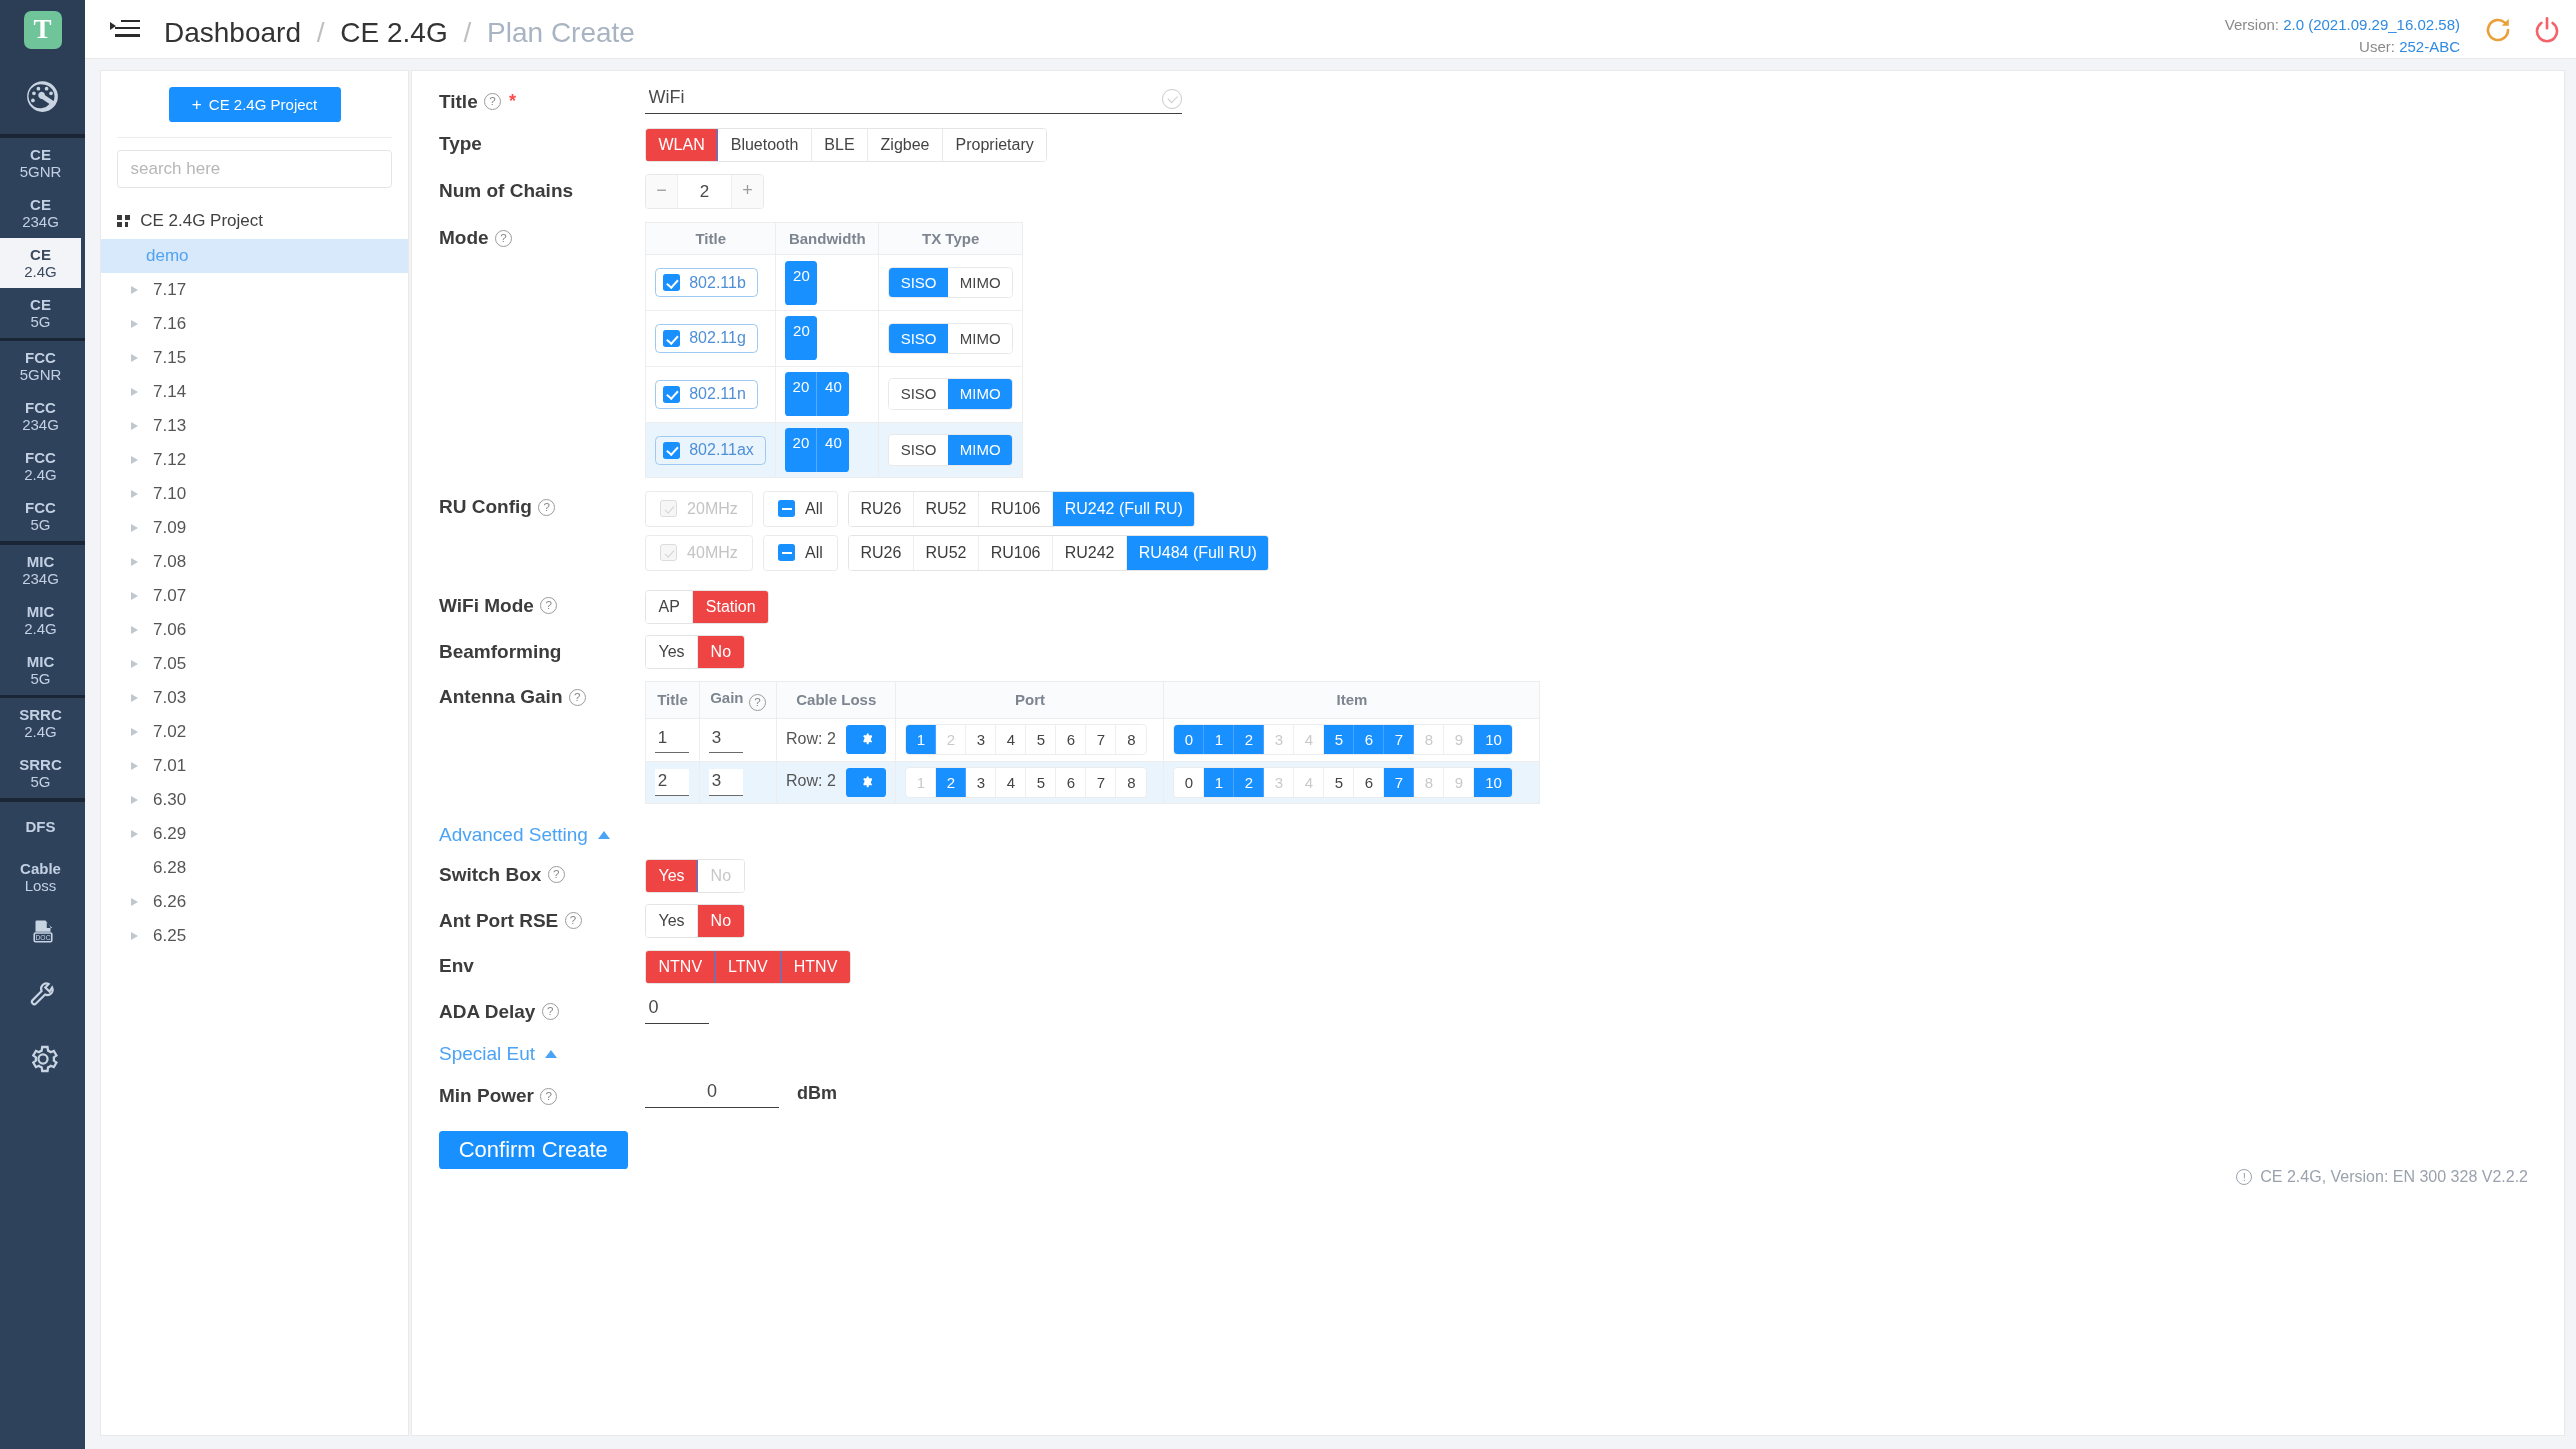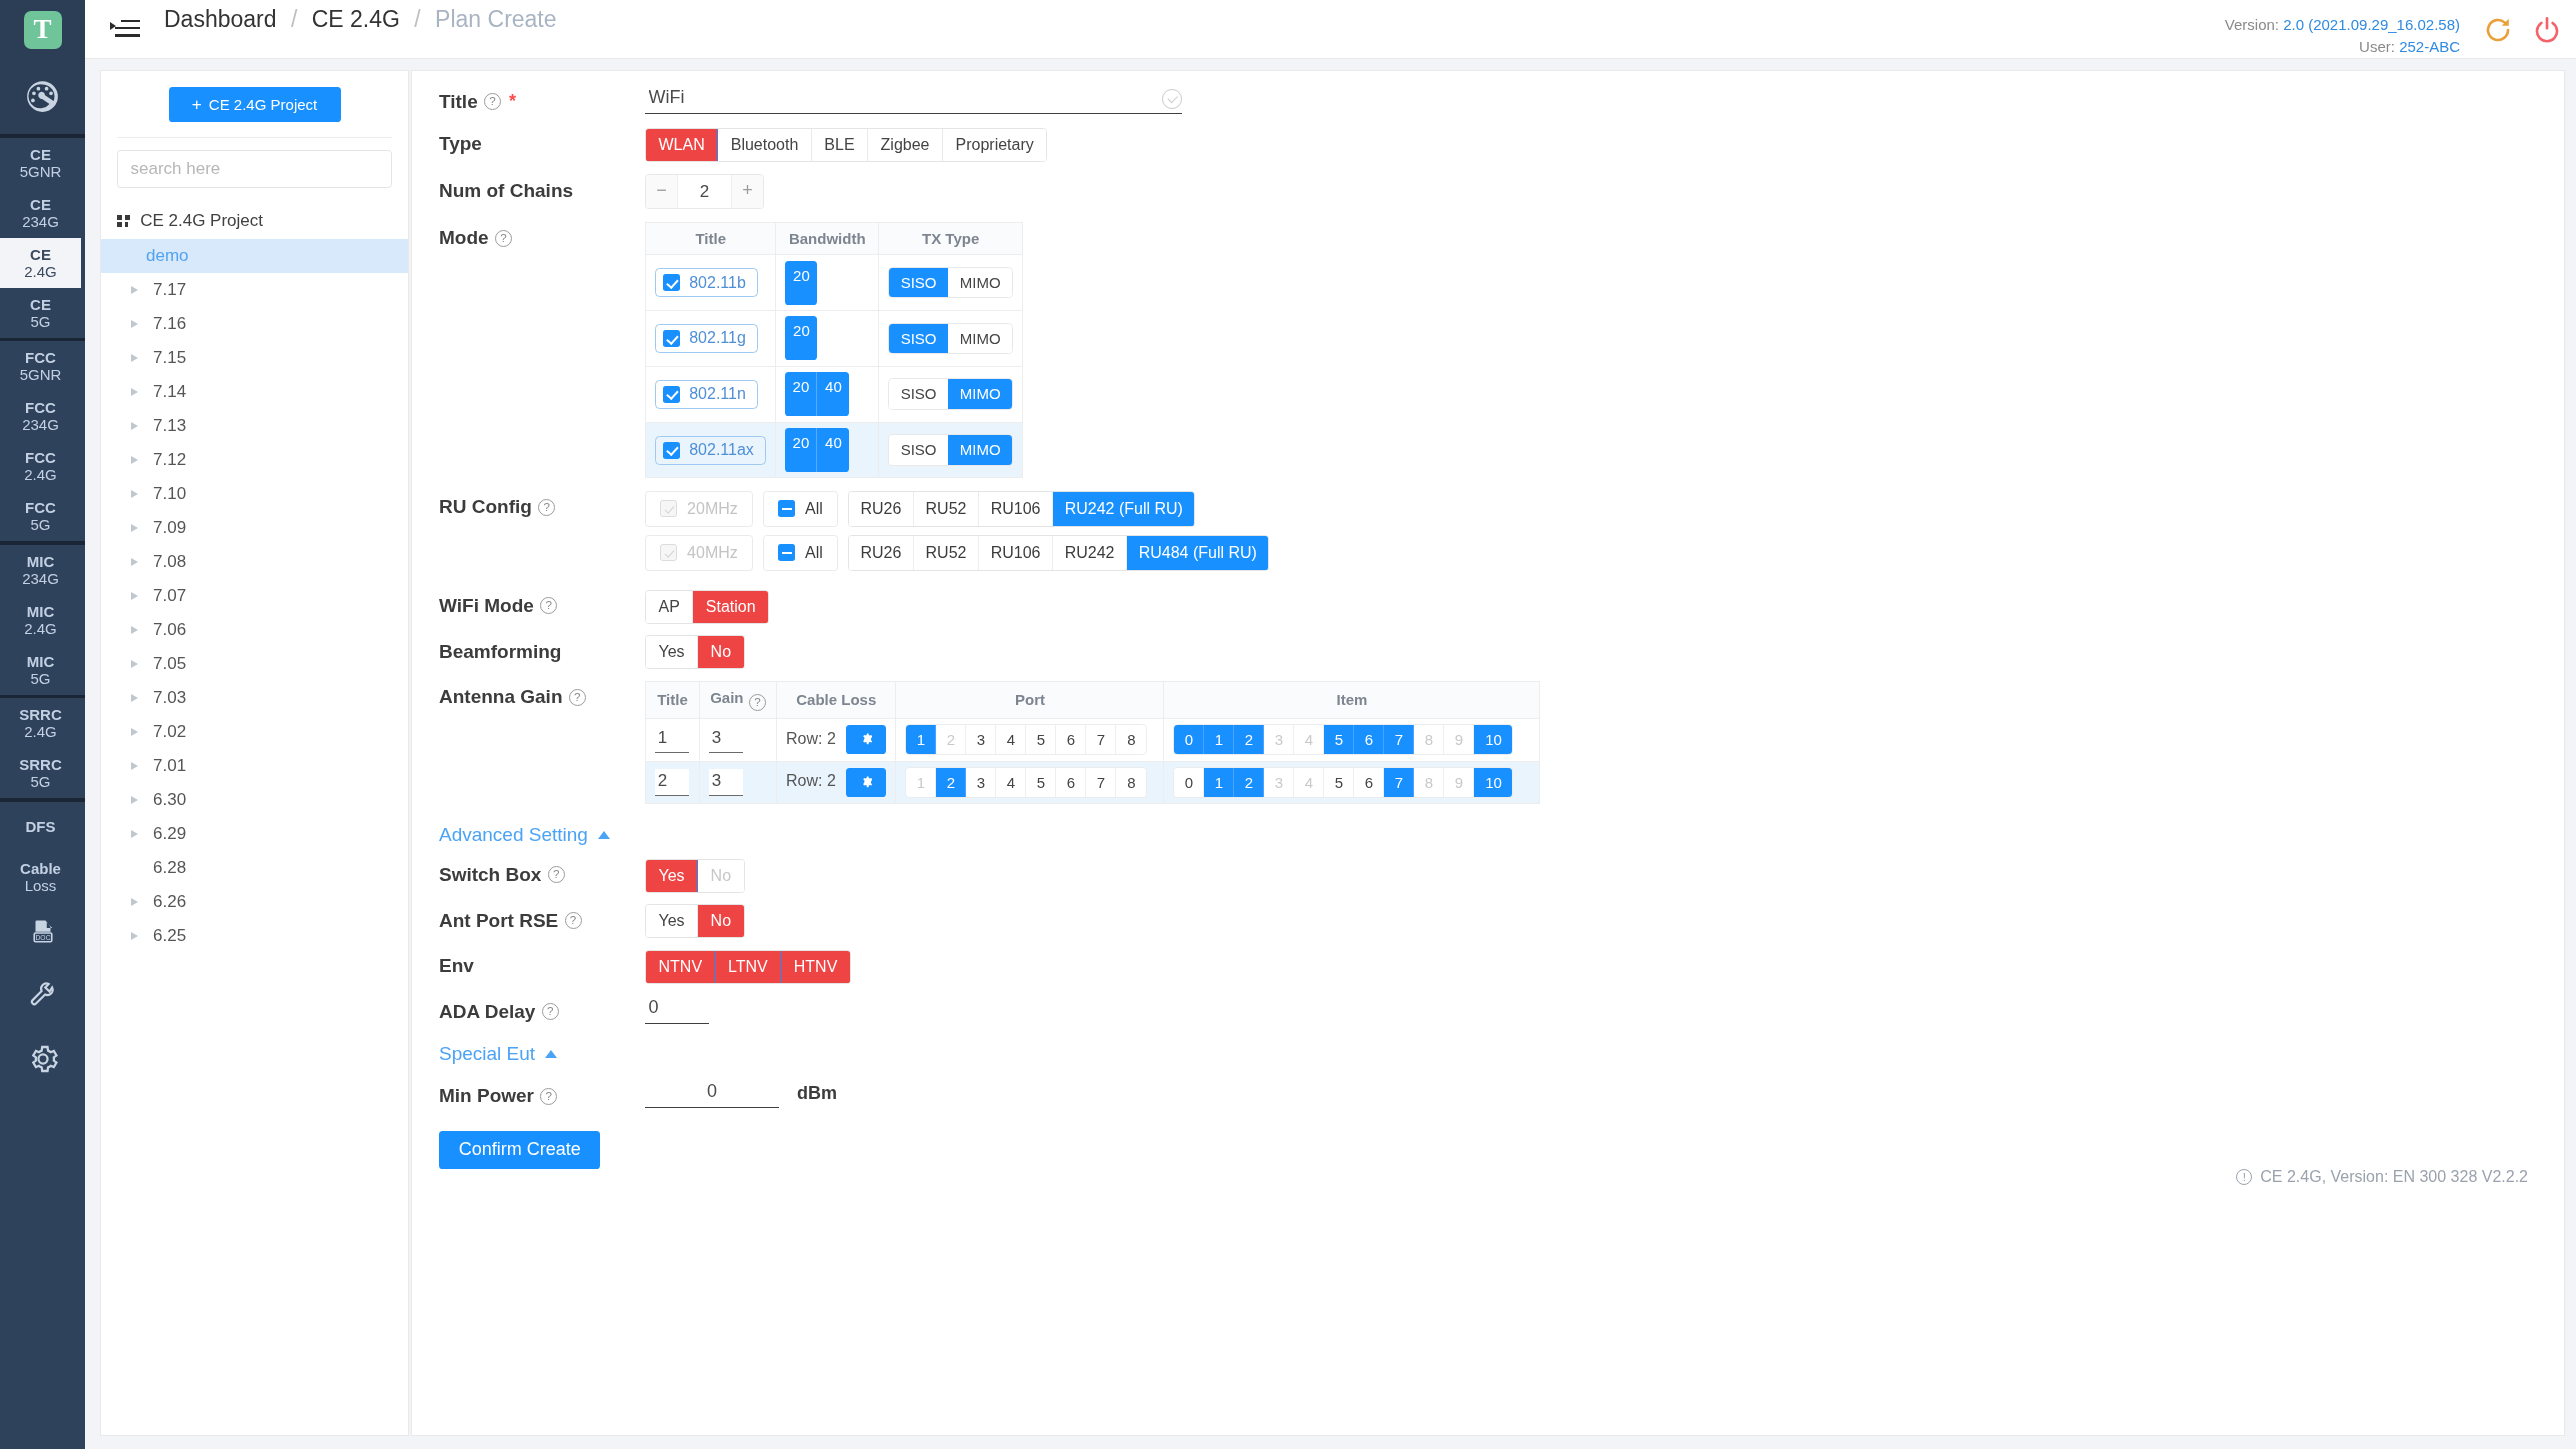--- a/index.html
+++ b/index.html
@@ -38,21 +38,21 @@
     position:absolute; left:85px; top:0; width:2491px; height:59px;
     background:#fff; border-bottom:0.9px solid #e8e8e8;
   }
   #hamburger { position:absolute; left:23px; top:16px; width:30px; height:27px; cursor:pointer; }
   #hamburger .bar { position:absolute; left:7.2px; height:2.7px; background:#2b2b2b; }
   #hamburger .b1 { top:3.6px; width:19.7px; left:12.5px; }
   #hamburger .b2 { top:10.7px; width:25px; left:7.2px; }
   #hamburger .b3 { top:18px; width:25px; left:7.2px; }
   #hamburger .tri { position:absolute; left:1.8px; top:6.3px; width:0;height:0;
     border-left:6.3px solid #2b2b2b; border-top:4.5px solid transparent; border-bottom:4.5px solid transparent;}
-  #breadcrumb { position:absolute; left:79px; top:6px; font-size:23px; color:#333; white-space:nowrap; }
+  #breadcrumb { position:absolute; left:79px; top:17px; font-size:28px; color:#333; white-space:nowrap; }
   #breadcrumb .sep { color:#bfbfbf; margin:0 8px; }
   #breadcrumb .muted { color:#a9b4c2; }
   #hdr-meta { position:absolute; right:116px; top:14px; text-align:right; font-size:15px; line-height:21.5px; }
   #hdr-meta .k { color:#8a8a8a; }
   #hdr-meta .v { color:#2f8ae0; }
   #icon-refresh { position:absolute; right:63px; top:15px; width:30px; height:30px; cursor:pointer; }
   #icon-power { position:absolute; right:14.3px; top:15px; width:30px; height:30px; cursor:pointer; }
 
   
   #body { position:absolute; left:85px; top:59px; width:2491px; height:1390px; background:#f2f4f7; padding:10.7px; }
@@ -194,21 +194,21 @@
   .numgrp > div:last-child { border-right:none; }
   .numgrp > div.on { background:#1890ff; color:#fff; border-right-color:#4aa3ff; }
   .numgrp > div.dim { color:#c9c9c9; }
   .numgrp > div.w10 { width:38px; }
 
   
   .sectlink { font-size:19px; color:#4aa3f5; display:inline-flex; align-items:center; gap:10px; cursor:pointer; }
   .uptri { width:0;height:0;border-left:6.3px solid transparent;border-right:6.3px solid transparent;
      border-bottom:8px solid #4aa3f5; }
   .confirm {
-    background:#1890ff; border:none; border-radius:3.6px; color:#fff; font-size:18px;
+    background:#1890ff; border:none; border-radius:3.6px; color:#fff; font-size:22px;
     padding:0 19.7px; height:38px; cursor:pointer; font-family:"Liberation Sans", sans-serif;
   }
   .icirc { display:inline-block; width:16px;height:16px;border:1.3px solid #9aa2ad;border-radius:50%;
      font-size:11.6px;line-height:13.4px;text-align:center; }
 </style>
 </head>
 <body>
 
 <div id="rail">
   <div class="rail-logo">

